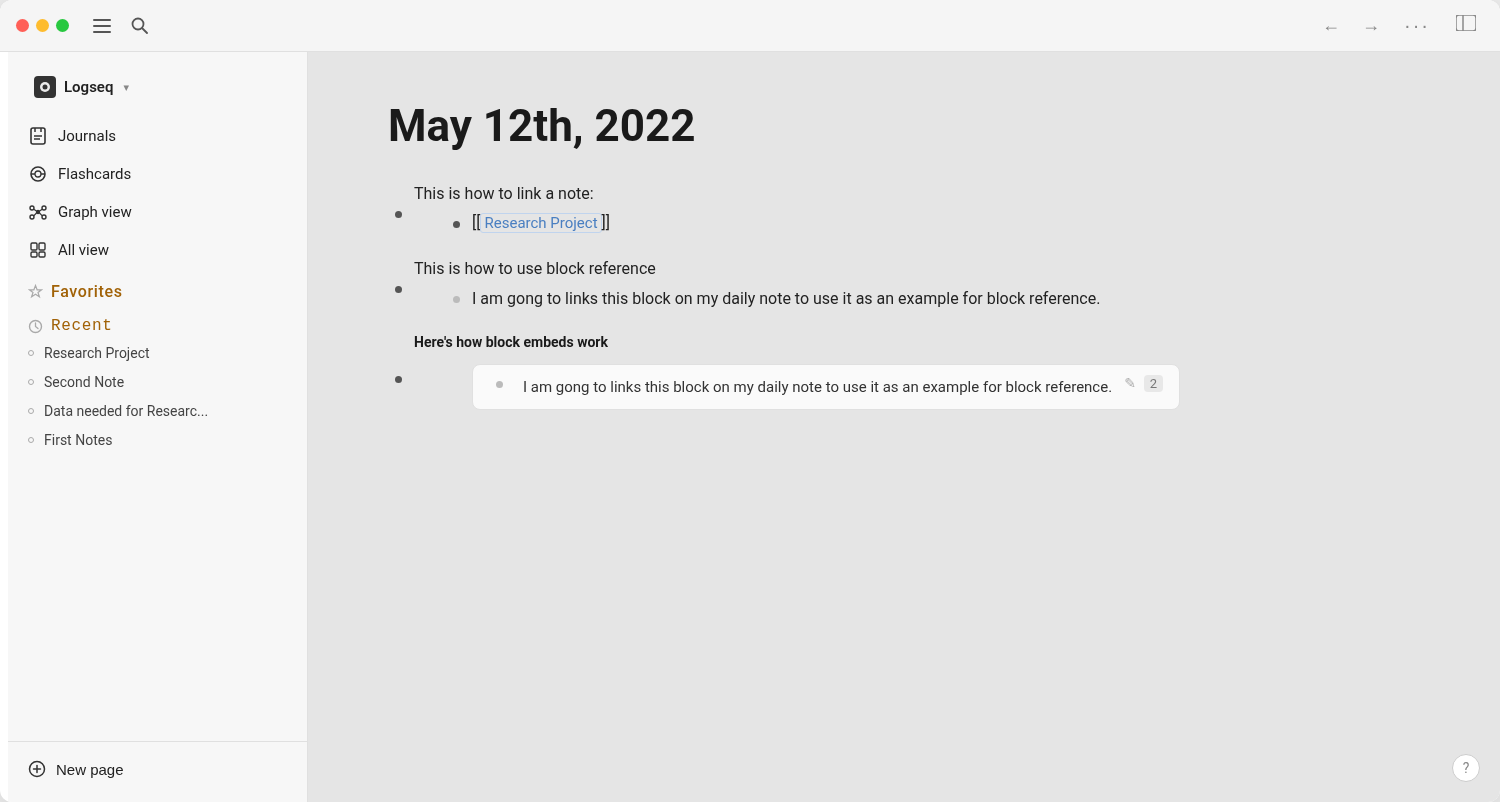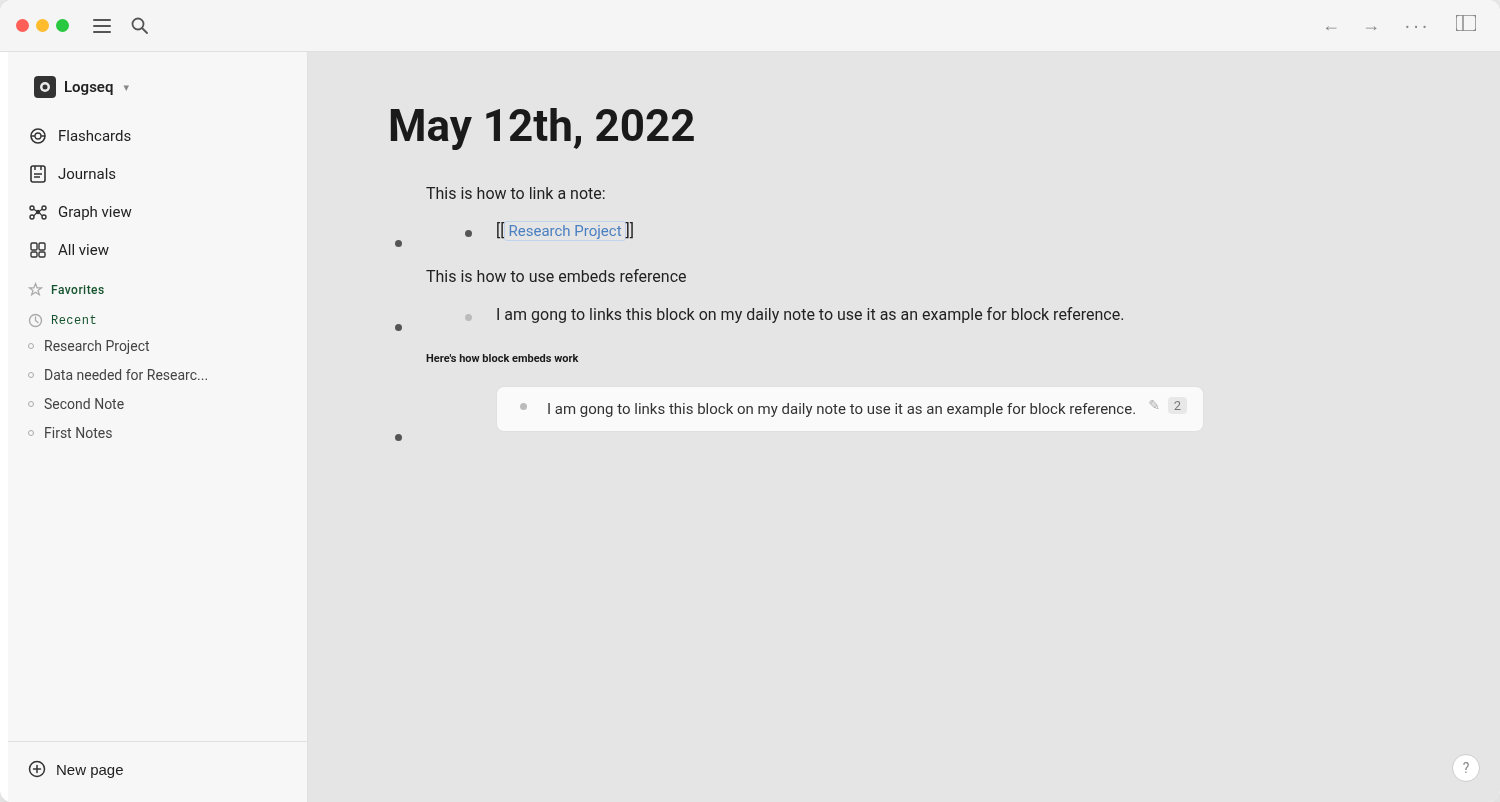--- a/index.html
+++ b/index.html
@@ -159,22 +159,22 @@
       cursor: pointer;
       font-size: 15px;
       color: #222;
       margin-bottom: 2px;
     }
     .sidebar-nav-item svg {
       flex-shrink: 0;
     }
     .section-label {
       padding: 12px 12px 4px 12px;
-      font-size: 12px;
-      color: #14532d;
+      font-size: 16px;
+      color: #a16207;
       font-weight: 500;
       letter-spacing: 0.04em;
     }
     .recent-item {
       display: flex;
       align-items: center;
       gap: 10px;
       padding: 6px 12px;
       border-radius: 6px;
       cursor: pointer;
@@ -219,23 +219,23 @@
       font-weight: 700;
       color: #1a1a1a;
       margin-bottom: 28px;
       line-height: 1.2;
     }
     .block-list {
       list-style: none;
     }
     .block-item {
       display: flex;
-      align-items: flex-end;
+      align-items: center;
       margin-bottom: 10px;
-      gap: 12px;
+      gap: 0;
     }
     .bullet {
       width: 20px;
       height: 20px;
       display: flex;
       align-items: center;
       justify-content: center;
       flex-shrink: 0;
       margin-top: 2px;
       margin-right: 6px;
@@ -251,36 +251,36 @@
       height: 7px;
       border-radius: 50%;
       background: #bbb;
     }
     .block-text {
       font-size: 16px;
       color: #222;
       line-height: 1.6;
     }
     .block-text-bold {
-      font-size: 11px;
+      font-size: 14px;
       color: #1a1a1a;
       font-weight: 700;
       line-height: 1.6;
     }
     .block-link {
       color: #4a7fc1;
       text-decoration: none;
       border: 1px solid #c0d4ee;
       border-radius: 3px;
       padding: 0 3px;
       font-size: 15px;
     }
     .nested-list {
       margin-left: 32px;
-      margin-top: 12px;
+      margin-top: 4px;
     }
     .embed-block {
       border: 1px solid #e0e0e0;
       border-radius: 8px;
       background: #fafafa;
       padding: 10px 16px 10px 16px;
       margin-left: 32px;
       margin-top: 6px;
       margin-bottom: 6px;
       display: flex;
@@ -389,37 +389,37 @@
           </div>
           <span class="logseq-brand-text">Logseq</span>
           <span class="logseq-brand-chevron">▾</span>
         </div>
       </div>
 
       <div class="sidebar-nav">
 
         <div class="sidebar-nav-item">
           <svg width="20" height="20" viewBox="0 0 20 20" fill="none" xmlns="http://www.w3.org/2000/svg">
-            <circle cx="10" cy="10" r="7" stroke="#333" stroke-width="1.6" fill="none"></circle>
-            <circle cx="10" cy="10" r="3" stroke="#333" stroke-width="1.3" fill="none"></circle>
-            <line x1="3" y1="10" x2="7" y2="10" stroke="#333" stroke-width="1.3"></line>
-            <line x1="13" y1="10" x2="17" y2="10" stroke="#333" stroke-width="1.3"></line>
-          </svg>
-          <span>Flashcards</span>
-        </div>
-
-        <div class="sidebar-nav-item">
-          <svg width="20" height="20" viewBox="0 0 20 20" fill="none" xmlns="http://www.w3.org/2000/svg">
             <rect x="3" y="2" width="14" height="16" rx="2" stroke="#333" stroke-width="1.6" fill="none"></rect>
             <line x1="7" y1="2" x2="7" y2="6" stroke="#333" stroke-width="1.5"></line>
             <line x1="13" y1="2" x2="13" y2="6" stroke="#333" stroke-width="1.5"></line>
             <line x1="6" y1="10" x2="14" y2="10" stroke="#333" stroke-width="1.3"></line>
             <line x1="6" y1="13" x2="12" y2="13" stroke="#333" stroke-width="1.3"></line>
           </svg>
           <span>Journals</span>
+        </div>
+
+        <div class="sidebar-nav-item">
+          <svg width="20" height="20" viewBox="0 0 20 20" fill="none" xmlns="http://www.w3.org/2000/svg">
+            <circle cx="10" cy="10" r="7" stroke="#333" stroke-width="1.6" fill="none"></circle>
+            <circle cx="10" cy="10" r="3" stroke="#333" stroke-width="1.3" fill="none"></circle>
+            <line x1="3" y1="10" x2="7" y2="10" stroke="#333" stroke-width="1.3"></line>
+            <line x1="13" y1="10" x2="17" y2="10" stroke="#333" stroke-width="1.3"></line>
+          </svg>
+          <span>Flashcards</span>
         </div>
 
         <div class="sidebar-nav-item">
           <svg width="20" height="20" viewBox="0 0 20 20" fill="none" xmlns="http://www.w3.org/2000/svg">
             <circle cx="10" cy="10" r="2.2" fill="#333"></circle>
             <circle cx="4" cy="6" r="2" stroke="#333" stroke-width="1.4" fill="none"></circle>
             <circle cx="16" cy="6" r="2" stroke="#333" stroke-width="1.4" fill="none"></circle>
             <circle cx="4" cy="15" r="2" stroke="#333" stroke-width="1.4" fill="none"></circle>
             <circle cx="16" cy="15" r="2" stroke="#333" stroke-width="1.4" fill="none"></circle>
             <line x1="5.7" y1="7.2" x2="8.5" y2="9" stroke="#333" stroke-width="1.2"></line>
@@ -458,25 +458,25 @@
             <span>Recent</span>
           </div>
         </div>
 
         <div class="recent-item">
           <span class="recent-dot"></span>
           <span>Research Project</span>
         </div>
         <div class="recent-item">
           <span class="recent-dot"></span>
-          <span>Data needed for Researc...</span>
+          <span>Second Note</span>
         </div>
         <div class="recent-item">
           <span class="recent-dot"></span>
-          <span>Second Note</span>
+          <span>Data needed for Researc...</span>
         </div>
         <div class="recent-item">
           <span class="recent-dot"></span>
           <span>First Notes</span>
         </div>
       </div>
 
       <div class="sidebar-bottom">
         <button class="new-page-btn">
           <svg width="18" height="18" viewBox="0 0 18 18" fill="none" xmlns="http://www.w3.org/2000/svg">
@@ -511,21 +511,21 @@
               </li>
             </ul>
           </div>
         </li>
 
         <li class="block-item">
           <span class="bullet">
               <span class="bullet-dot"></span>
             </span>
           <div>
-            <span class="block-text">This is how to use embeds reference</span>
+            <span class="block-text">This is how to use block reference</span>
             <ul class="block-list nested-list">
               <li class="block-item">
                 <span class="bullet">
                     <span class="bullet-dot-light"></span>
                   </span>
                 <span class="block-text">I am gong to links this block on my daily note to use it as an example for block reference.</span>
               </li>
             </ul>
           </div>
         </li>

